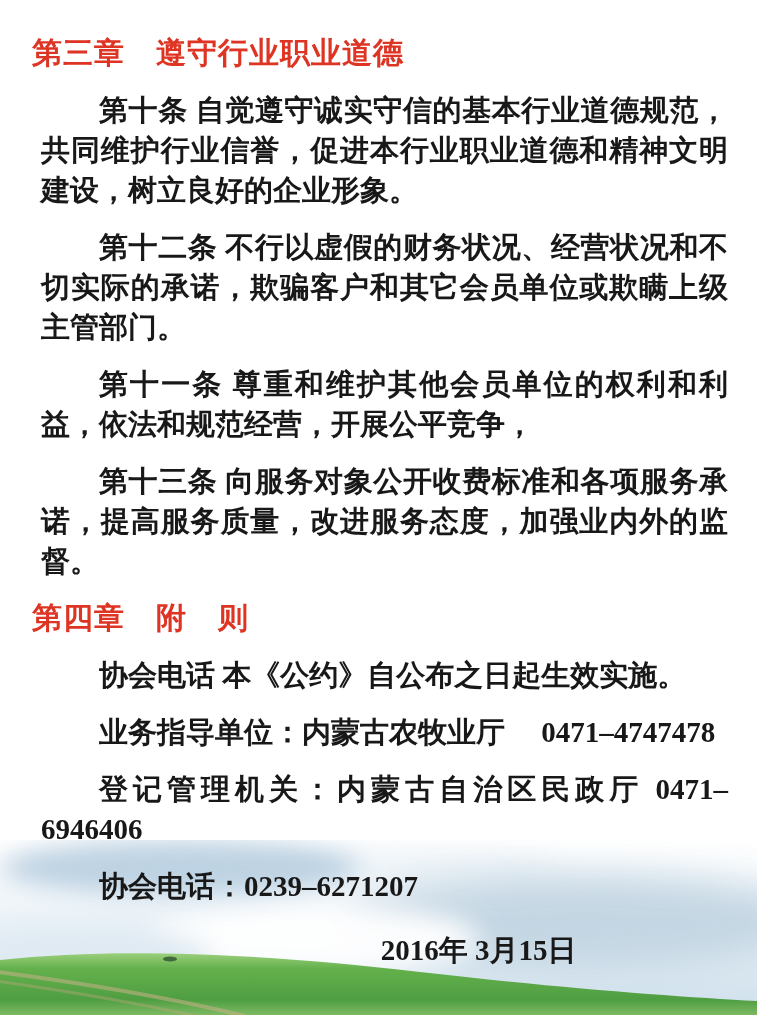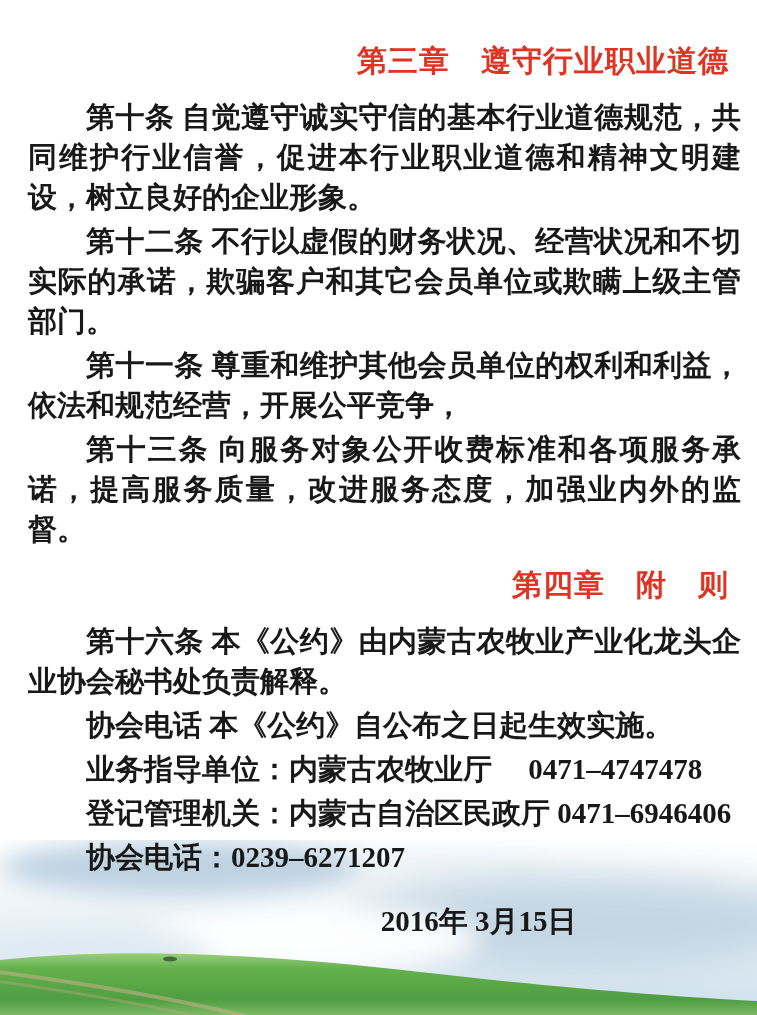--- a/index.html
+++ b/index.html
@@ -15,24 +15,24 @@
     position:relative; z-index:2;
     padding:25px 12px 0 24px;
     font-size:29px; line-height:40px;
     font-weight:bold; color:#181818;
     text-align:justify;
   }
   .chapter-heading {
     font-family:"Liberation Sans","DejaVu Sans",sans-serif;
     font-size:30px; line-height:40px;
     font-weight:bold; color:#de3423;
-    text-align:right; margin:16px;
+    text-align:left; margin:8px;
     letter-spacing:1px; text-indent:0;
   }
-  .article { margin:4px; text-indent:2em; }
+  .article { margin:17px; text-indent:2em; }
 
   .signature-block {
     position:relative; z-index:2;
     margin-top:20px; padding-left:200px;
     font-size:29px; line-height:48px;
     font-weight:bold; color:#181818;
     text-align:center;
   }
 
   
@@ -63,21 +63,20 @@
 
   <h2 class="chapter-heading" data-interactable="false">第三章　遵守行业职业道德</h2>
 
   <p class="article" data-interactable="false">第十条 自觉遵守诚实守信的基本行业道德规范，共同维护行业信誉，促进本行业职业道德和精神文明建设，树立良好的企业形象。</p>
   <p class="article" data-interactable="false">第十二条 不行以虚假的财务状况、经营状况和不切实际的承诺，欺骗客户和其它会员单位或欺瞒上级主管部门。</p>
   <p class="article" data-interactable="false">第十一条 尊重和维护其他会员单位的权利和利益，依法和规范经营，开展公平竞争，</p>
   <p class="article" data-interactable="false">第十三条 向服务对象公开收费标准和各项服务承诺，提高服务质量，改进服务态度，加强业内外的监督。</p>
 
   <h2 class="chapter-heading" data-interactable="false">第四章　附　则</h2>
 
-  <p class="article" data-interactable="false">第十六条 本《公约》由内蒙古农牧业产业化龙头企业协会秘书处负责解释。</p>
   <p class="article" data-interactable="false">协会电话 本《公约》自公布之日起生效实施。</p>
 
   <p class="article" data-interactable="false">业务指导单位：内蒙古农牧业厅　 0471–4747478</p>
   <p class="article" data-interactable="false">登记管理机关：内蒙古自治区民政厅 0471–6946406</p>
   <p class="article" data-interactable="false">协会电话：0239–6271207</p>
 </div>
 
 <div class="signature-block" data-interactable="false">
   <div data-interactable="false">2016年 3月15日</div>
 </div>

